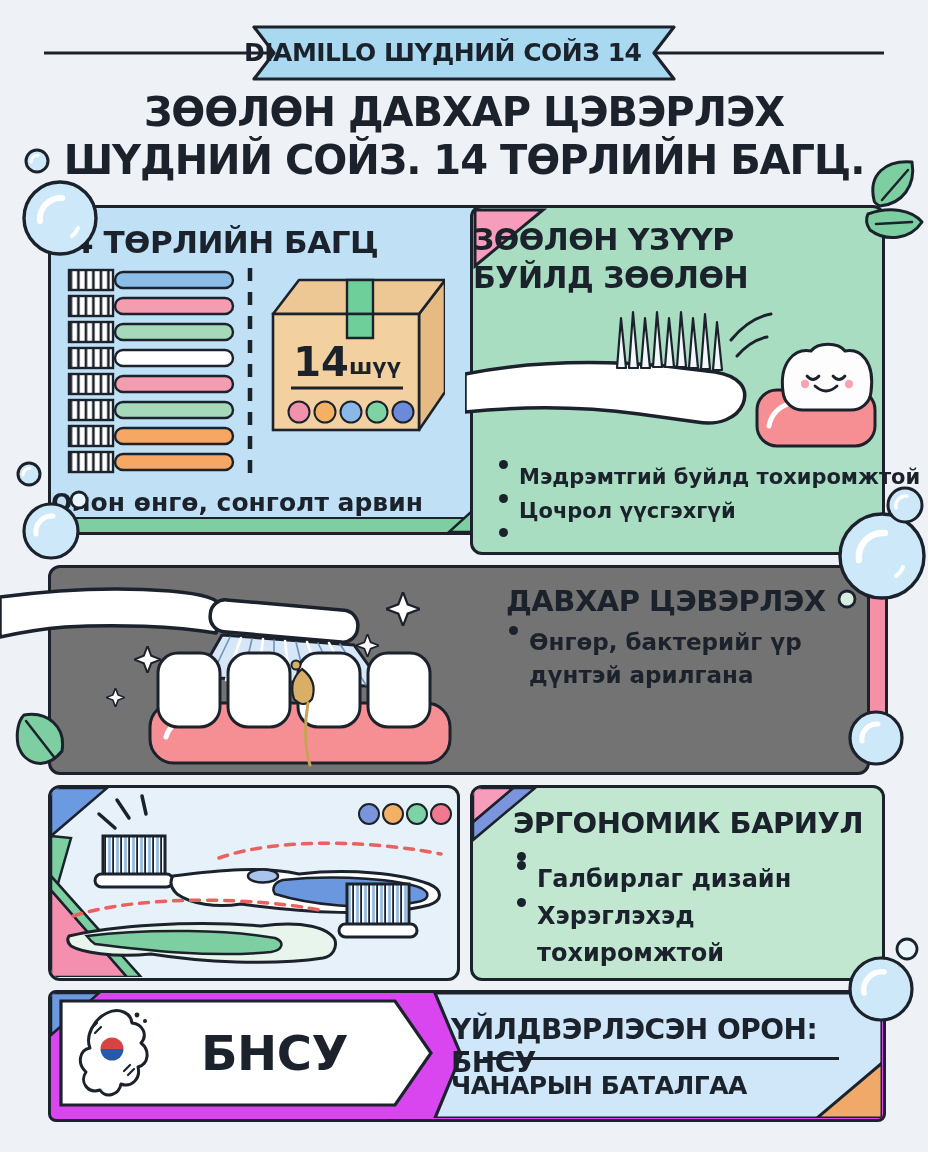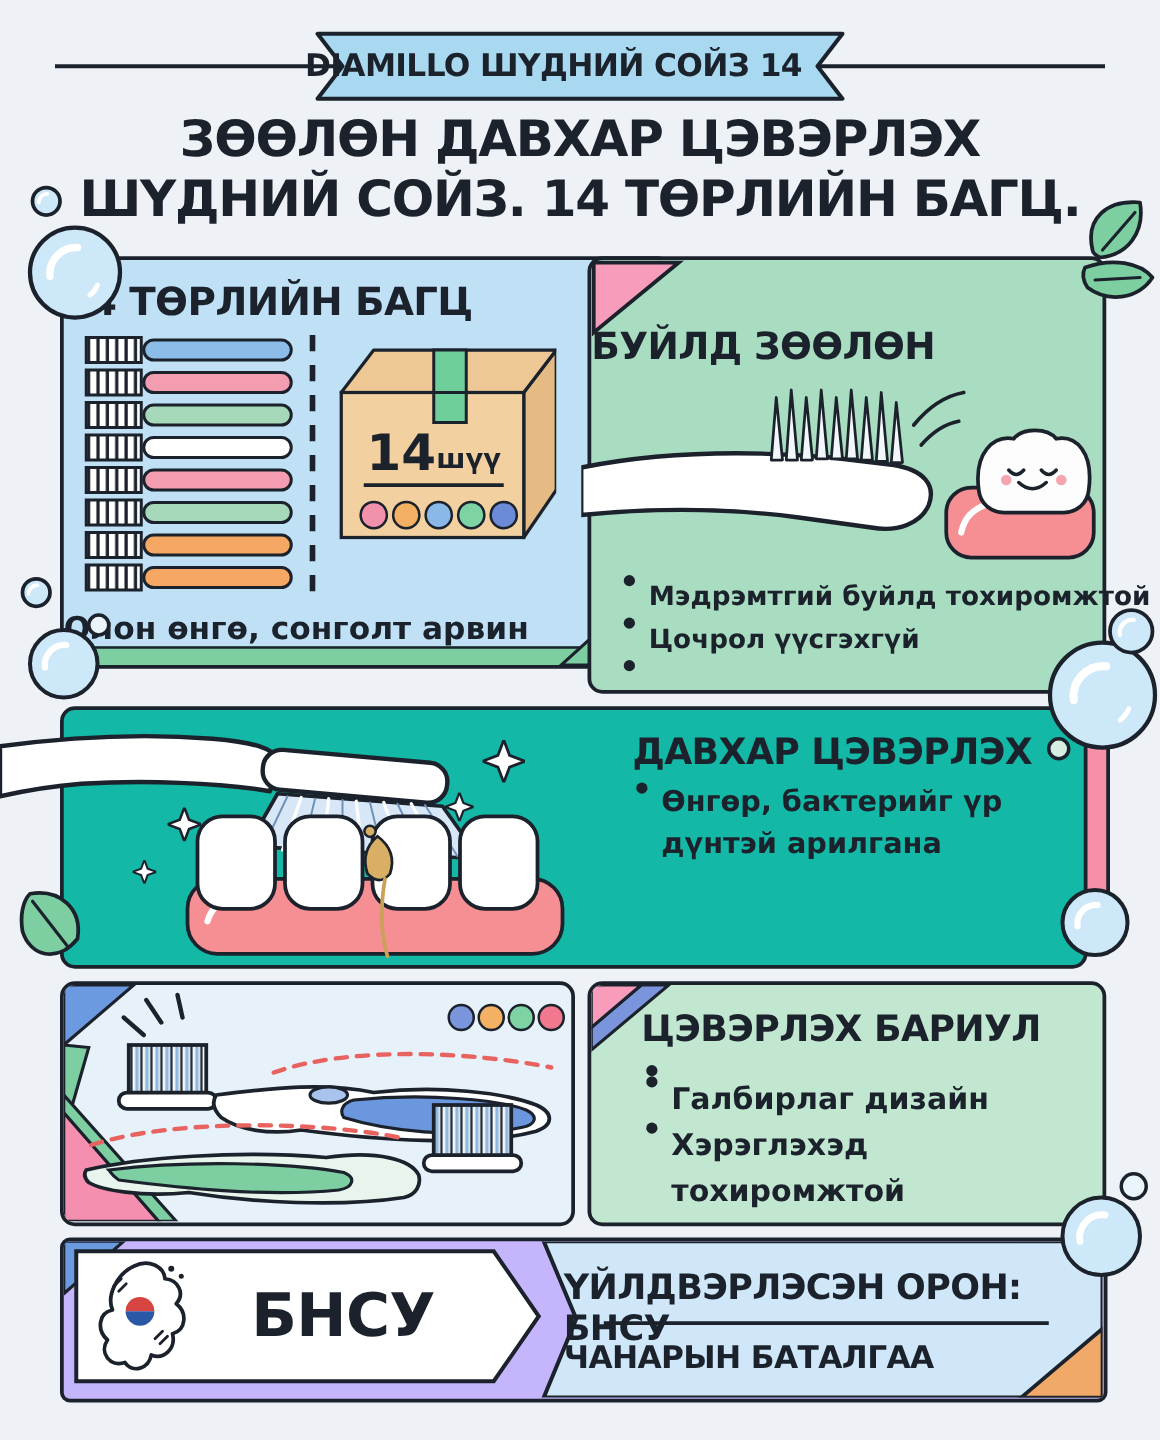--- a/index.html
+++ b/index.html
@@ -111,20 +111,21 @@
     <svg class="abs" style="right:0;bottom:0" width="110" height="92" viewBox="0 0 110 92">
       <polygon points="110,14 110,40 52,92 24,92" fill="#7dcfa2" stroke="#1b222c" stroke-width="2.5"></polygon>
       <polygon points="110,40 110,92 52,92" fill="#f0a968" stroke="#1b222c" stroke-width="2.5"></polygon>
     </svg>
   </div>
 
   <div class="card" style="left:470px;top:205px;width:415px;height:350px;background:#a9ddc1">
     <svg class="abs" style="left:0;top:0" width="80" height="66" viewBox="0 0 80 66">
       <polygon points="2,2 70,2 2,58" fill="#f79dbb" stroke="#1b222c" stroke-width="3"></polygon>
     </svg>
+    <div class="abs card-title ctr" style="left:0;right:0;top:14px;font-size:30px">ЗӨӨЛӨН ҮЗҮҮР</div>
     <div class="abs card-title ctr" style="left:0;right:0;top:52px;font-size:30px">БУЙЛД ЗӨӨЛӨН</div>
     <svg class="abs" style="left:-8px;top:96px" width="424" height="152" viewBox="0 0 424 152">
       <g>
         <path d="M266,36 q18,-22 40,-26" fill="none" stroke="#1b222c" stroke-width="3" stroke-linecap="round"></path>
         <path d="M272,52 q14,-16 30,-19" fill="none" stroke="#1b222c" stroke-width="3" stroke-linecap="round"></path>
       </g>
       <g>
         <path d="M0,70 C60,58 130,56 200,62 L250,68 C274,72 284,84 278,100 C272,114 254,122 232,118 L174,110 C114,102 59,102 0,108 Z" fill="#ffffff" stroke="#1b222c" stroke-width="3.5" stroke-linejoin="round"></path>
         <path d="M152,64 L156,14 L161,64 Z M164,64 L168,8 L173,64 Z M176,64 L180,14 L185,64 Z M188,63 L192,8 L197,63 Z M200,63 L204,14 L209,63 Z M212,63 L216,8 L221,63 Z M224,64 L228,14 L233,64 Z M236,65 L240,10 L245,65 Z M248,66 L252,18 L257,66 Z" fill="#f2f7fb" stroke="#1b222c" stroke-width="2.2" stroke-linejoin="round"></path>
       </g>
@@ -147,21 +148,21 @@
       <div class="b">
           <span class="dot"></span>
           <span style="white-space:nowrap">Цочрол үүсгэхгүй</span>
         </div>
       <div class="b">
           <span class="dot"></span>
         </div>
     </div>
   </div>
 
-  <div class="card" style="left:48px;top:565px;width:822px;height:210px;background:#14b8a6">
+  <div class="card" style="left:48px;top:565px;width:822px;height:210px;background:#737373">
     <div class="abs card-title ctr" style="left:455px;top:16px;width:360px;font-size:29px">ДАВХАР ЦЭВЭРЛЭХ</div>
     <div class="bullets abs" style="left:458px;top:58px;width:372px;font-size:23px;line-height:33px">
       <div class="b">
           <span class="dot"></span>
           <span>Өнгөр, бактерийг үр дүнтэй арилгана</span>
         </div>
     </div>
   </div>
 
   <svg class="abs" style="left:0;top:575px" width="470" height="200" viewBox="0 0 470 200">
@@ -229,37 +230,37 @@
         <path d="M36,148 C100,140 180,142 224,150 C234,154 232,162 220,164 C160,170 92,162 44,156 C38,152 38,150 36,148 Z" fill="#7dcfa2" stroke="#1b222c" stroke-width="2.5"></path>
       </g>
     </svg>
   </div>
 
   <div class="card clip" style="left:470px;top:785px;width:415px;height:196px;background:#c2e7d1">
     <svg class="abs" style="left:0;top:0" width="70" height="60" viewBox="0 0 70 60">
       <polygon points="40,0 62,0 0,52 0,34" fill="#7b95dd" stroke="#1b222c" stroke-width="2.5"></polygon>
       <polygon points="0,0 40,0 0,34" fill="#f79dbb" stroke="#1b222c" stroke-width="2.5"></polygon>
     </svg>
-    <div class="abs card-title ctr" style="left:40px;right:10px;top:18px;font-size:29px">ЦЭВЭРЛЭХ БАРИУЛ</div>
+    <div class="abs card-title ctr" style="left:40px;right:10px;top:18px;font-size:29px">ЭРГОНОМИК БАРИУЛ</div>
     <div class="bullets abs" style="left:44px;top:64px;width:360px;font-size:24px;line-height:37px">
       <div class="b">
           <span class="dot"></span>
         </div>
       <div class="b">
           <span class="dot"></span>
           <span>Галбирлаг дизайн</span>
         </div>
       <div class="b">
           <span class="dot"></span>
           <span>Хэрэглэхэд тохиромжтой</span>
         </div>
     </div>
   </div>
 
-  <div class="card clip" style="left:48px;top:990px;width:838px;height:132px;background:#c4b5fd;border-radius:8px">
+  <div class="card clip" style="left:48px;top:990px;width:838px;height:132px;background:#d946ef;border-radius:8px">
     <svg class="abs" style="left:0;top:0" width="831" height="125" viewBox="0 0 831 125">
       <polygon points="384,0 831,0 831,125 384,125 410,62" fill="#cfe7f8" stroke="#1b222c" stroke-width="3.2"></polygon>
       <polygon points="831,125 766,125 831,70" fill="#f0a968" stroke="#1b222c" stroke-width="3"></polygon>
       <polygon points="0,0 48,0 0,42" fill="#6b9ae0" stroke="#1b222c" stroke-width="2.5"></polygon>
       <polygon points="10,8 344,8 380,60 344,112 10,112" fill="#ffffff" stroke="#1b222c" stroke-width="3.2"></polygon>
       <g transform="translate(26,16)">
         <path d="M30,4 C42,-2 54,4 55,14 C66,15 71,26 64,34 C73,41 72,55 61,58 C64,70 54,79 44,75 C42,86 29,90 23,81 C11,85 2,73 9,63 C0,55 2,41 13,39 C8,27 17,10 30,4 Z" fill="#ffffff" stroke="#1b222c" stroke-width="3" stroke-linejoin="round"></path>
         <path d="M23.5,40 a11.5,11.5 0 0 1 23,0 Z" fill="#d64541"></path>
         <path d="M23.5,40 a11.5,11.5 0 0 0 23,0 Z" fill="#2b57a7"></path>
         <g stroke="#1b222c" stroke-width="2.2" stroke-linecap="round">

